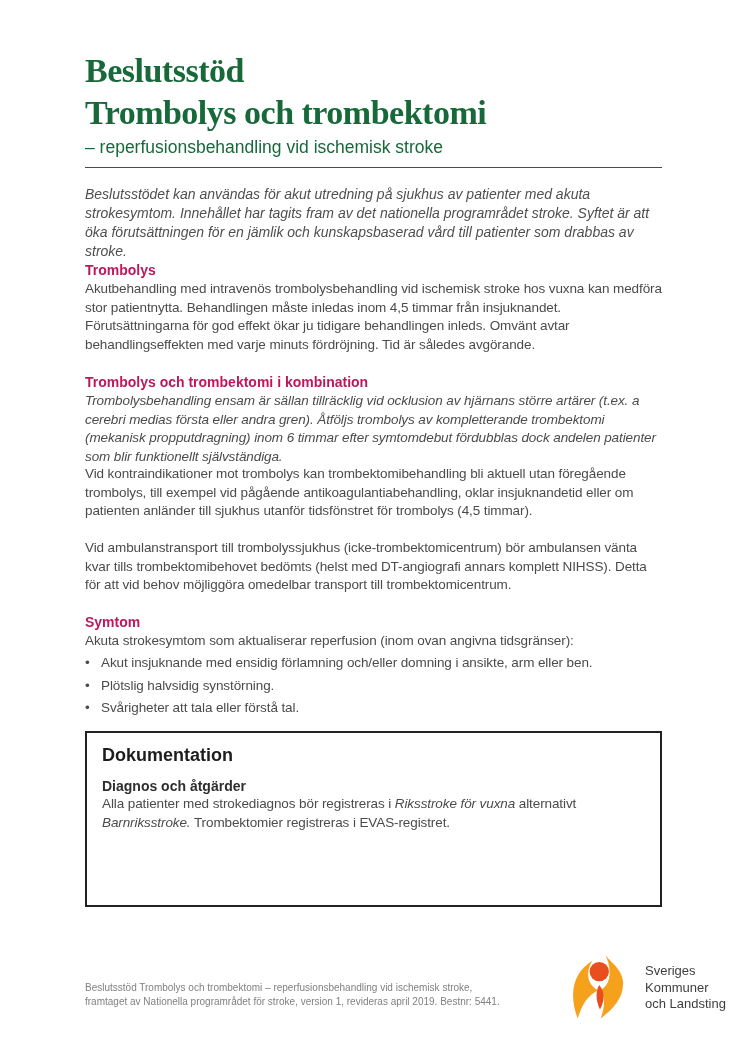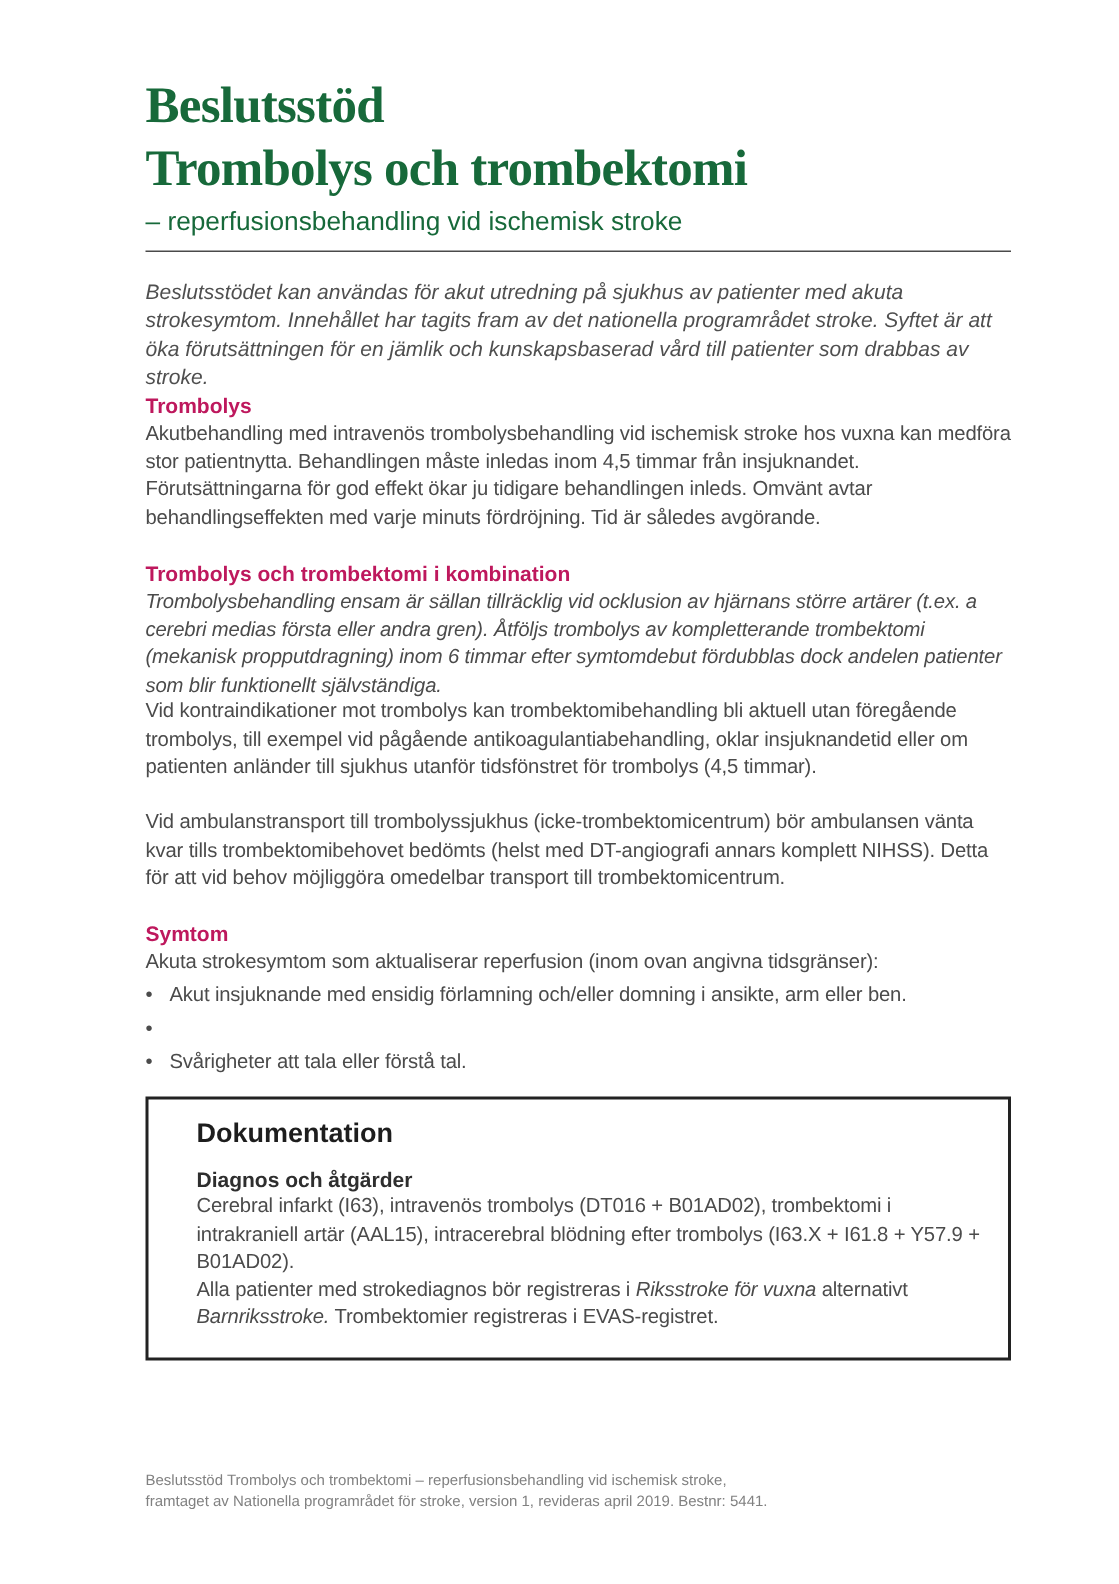--- a/index.html
+++ b/index.html
@@ -4,21 +4,21 @@
 <style>
   html, body { margin: 0; padding: 0; background: #ffffff; }
   .page {
     position: relative;
     width: 746px;
     height: 1056px;
     background: #ffffff;
     font-family: "Liberation Sans", sans-serif;
     overflow: hidden;
   }
-  .abs { position: absolute; left: 85px; width: 577px; margin-left: 12px; }
+  .abs { position: absolute; left: 85px; width: 577px; }
 
   .title-block { top: 50px; }
   .title-line {
     font-family: "Liberation Serif", serif;
     font-weight: 700;
     font-size: 34px;
     line-height: 42px;
     letter-spacing: -0.5px;
     color: #17693a;
   }
@@ -60,21 +60,21 @@
   .bullets { top: 653px; }
   .bullet-item { display: flex; align-items: flex-start; height: 22.5px; }
   .bullet-dot { width: 16px; color: #4b4b4b; font-size: 13.5px; line-height: 20px; }
   .bullet-text { flex: 1; font-size: 13.5px; line-height: 20px; letter-spacing: -0.1px; color: #4b4b4b; }
 
   .doc-box {
     top: 731px;
     height: 176px;
     box-sizing: border-box;
     border: 2px solid #222222;
-    padding: 11px 15px 12px 32px;
+    padding: 11px 15px 12px 15px;
   }
   .doc-box-title {
     font-size: 18px;
     line-height: 22px;
     font-weight: 700;
     color: #1d1d1d;
   }
   .doc-sub-h {
     font-size: 14px;
     line-height: 18px;
@@ -132,33 +132,50 @@
 
   <div class="abs body-text p-s2c">Vid ambulanstransport till trombolyssjukhus (icke-trombektomicentrum) bör ambulansen vänta kvar tills trombektomibehovet bedömts (helst med DT-angiografi annars komplett NIHSS). Detta för att vid behov möjliggöra omedelbar transport till trombektomicentrum.</div>
   <div class="abs body-text p-s3lead">Akuta strokesymtom som aktualiserar reperfusion (inom ovan angivna tidsgränser):</div>
   <div class="abs bullets">
     <div class="bullet-item">
       <span class="bullet-dot">•</span>
       <span class="bullet-text">Akut insjuknande med ensidig förlamning och/eller domning i ansikte, arm eller ben.</span>
     </div>
     <div class="bullet-item">
       <span class="bullet-dot">•</span>
+      <span class="bullet-text">Plötslig halvsidig synstörning.</span>
     </div>
     <div class="bullet-item">
       <span class="bullet-dot">•</span>
       <span class="bullet-text">Svårigheter att tala eller förstå tal.</span>
     </div>
   </div>
 
   <div class="abs doc-box">
     <div class="doc-box-title">Dokumentation</div>
     <div class="doc-sub-h first">Diagnos och åtgärder</div>
-    <div class="doc-sub-p">Cerebral infarkt (I63), intravenös trombolys (DT016 + B01AD02), trombektomi i intrakraniell artär (AAL15), intracerebral blödning efter trombolys (I63.X + I61.8 + Y57.9 + B01AD02).</div>
     <div class="doc-sub-p"><span>Alla patienter med strokediagnos bör registreras i </span><span class="it">Riksstroke för vuxna</span><span> alternativt </span><span class="it">Barnriksstroke.</span><span> Trombektomier registreras i EVAS-registret.</span></div>
   </div>
 
   <div class="abs footer">
     <div>Beslutsstöd Trombolys och trombektomi – reperfusionsbehandling vid ischemisk stroke,</div>
     <div>framtaget av Nationella programrådet för stroke, version 1, revideras april 2019. Bestnr: 5441.</div>
   </div>
 
+  <div class="logo-block">
+    <svg class="logo-mark" viewBox="0 0 100 94" aria-hidden="true">
+
+      <path d="M40 10 C 15 26 7 52 20 88 C 27 66 34 58 47 50 C 30 40 32 22 40 10 Z" fill="#F5A11C"></path>
+
+      <path d="M57 2 C 63 12 80 21 81 39 C 82 60 68 75 51 88 C 58 68 56 56 50 50 C 67 42 65 18 57 2 Z" fill="#F5A11C"></path>
+
+      <circle cx="49" cy="25" r="13" fill="#E84E1E"></circle>
+
+      <path d="M49 43 C 56 52 57 63 50 76 C 44 64 44 51 49 43 Z" fill="#E84E1E"></path>
+    </svg>
+    <div class="logo-text">
+      <div>Sveriges</div>
+      <div>Kommuner</div>
+      <div>och Landsting</div>
+    </div>
+  </div>
 
 </div>
 
 </body></html>

